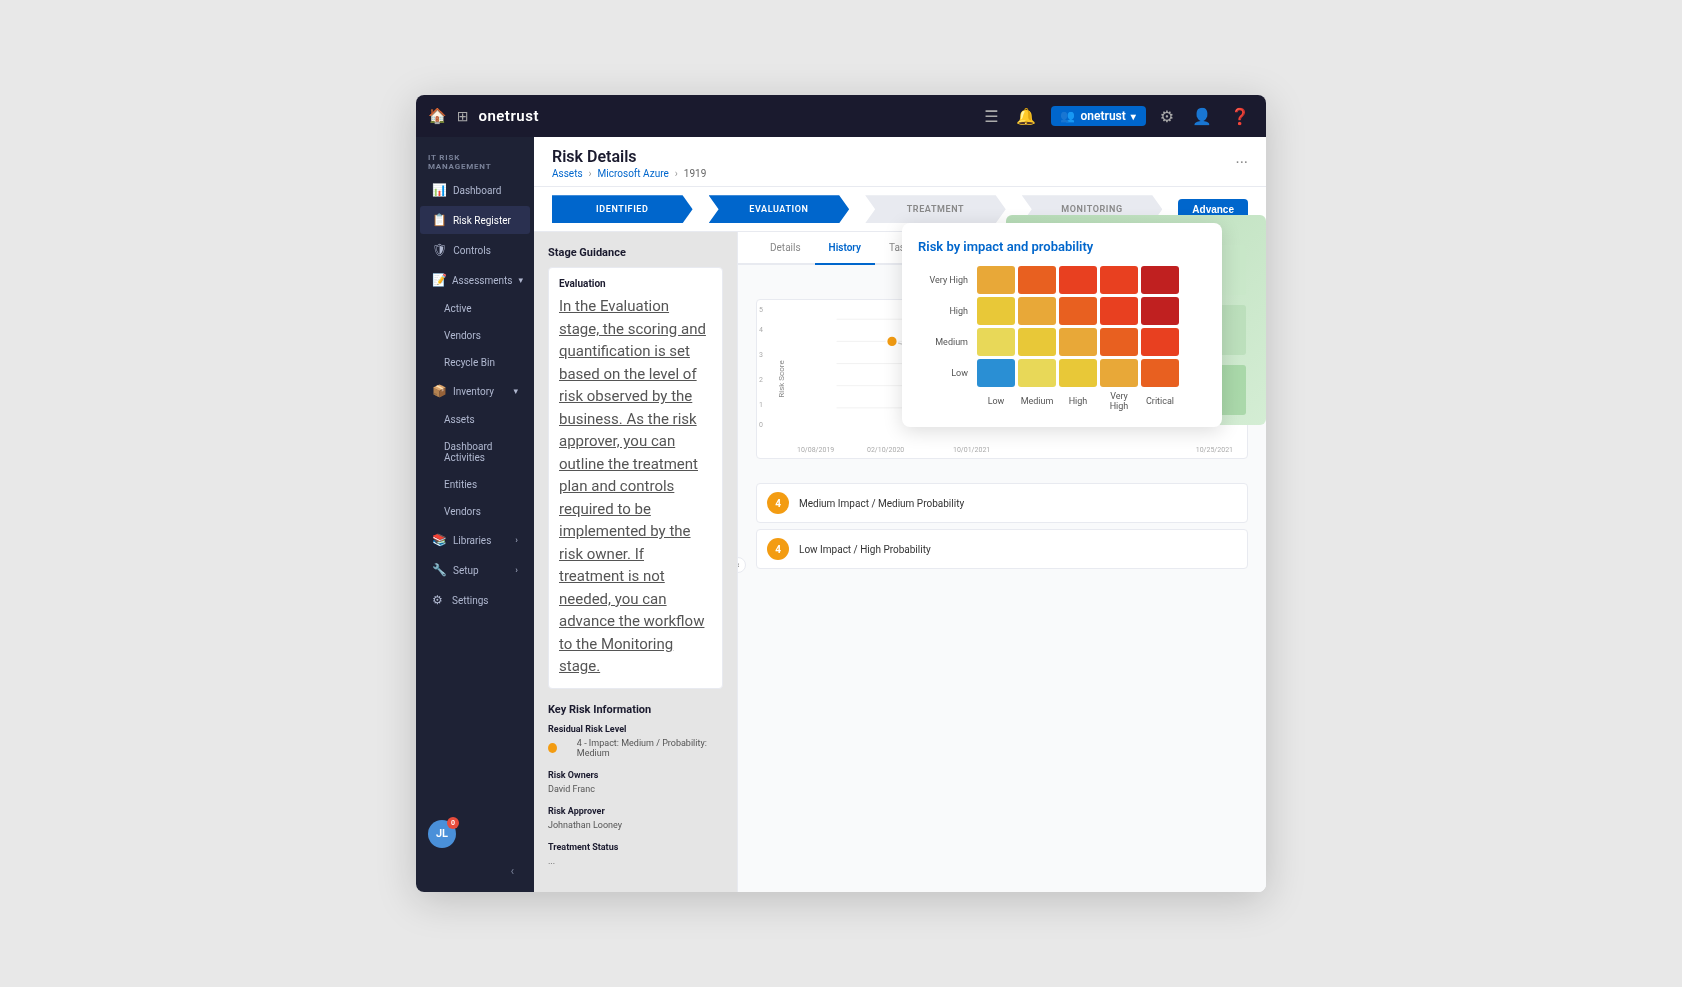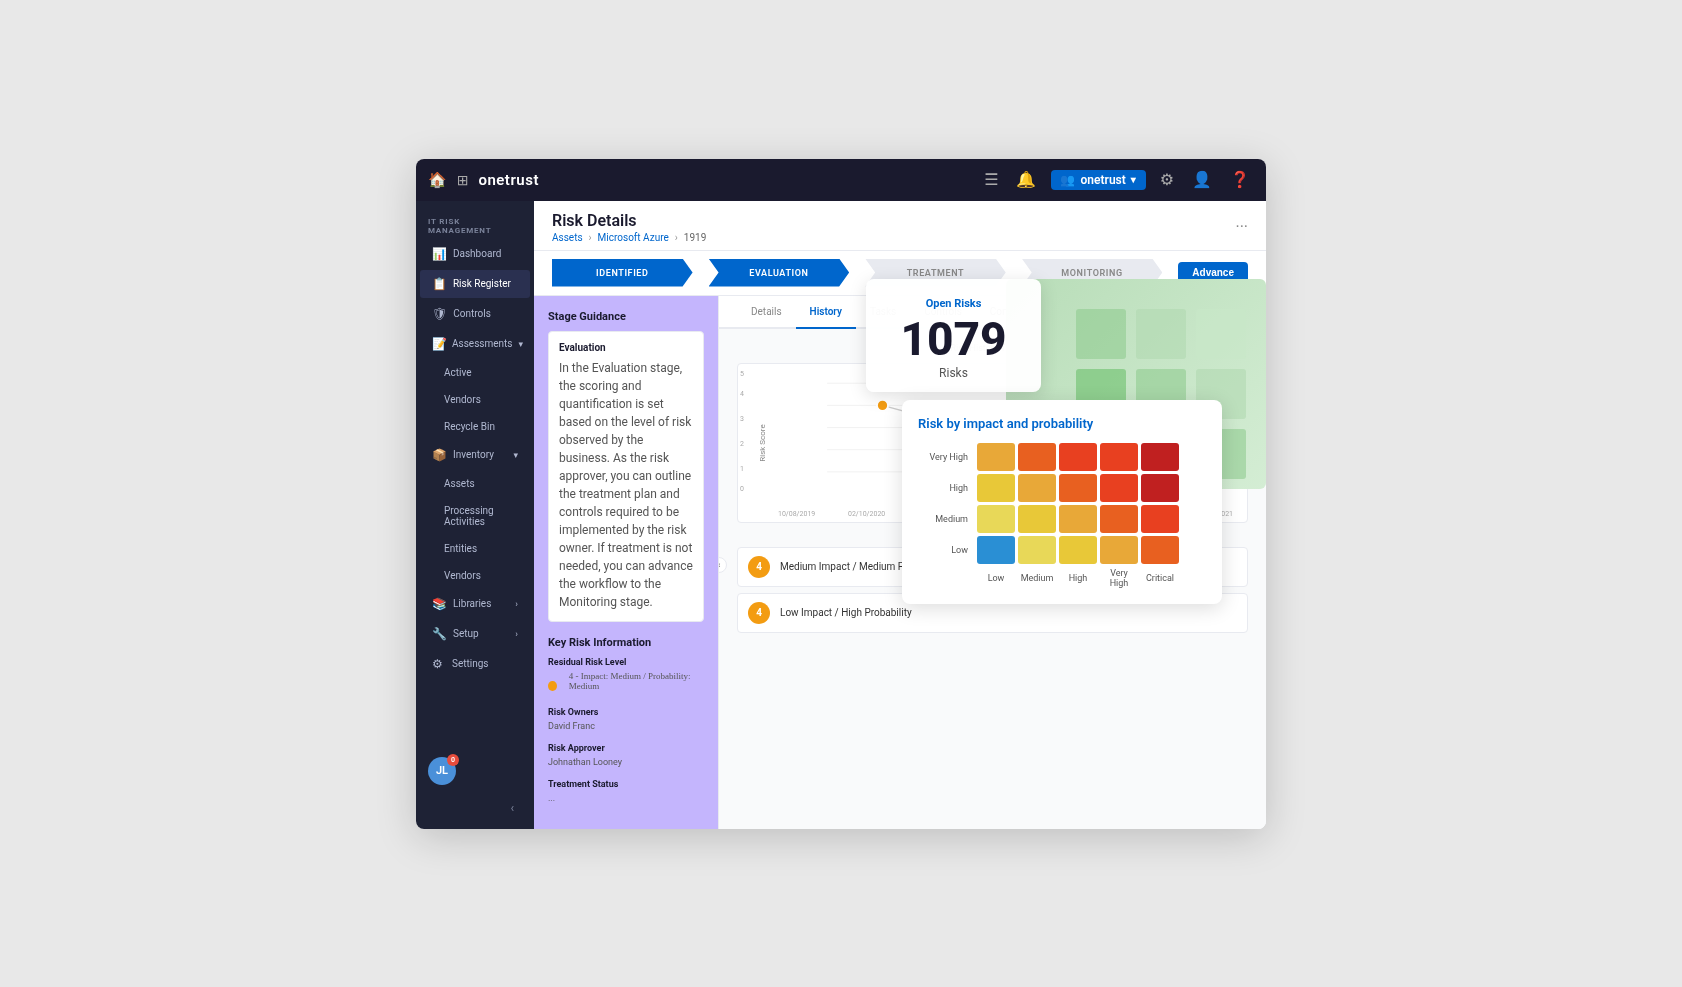--- a/index.html
+++ b/index.html
@@ -219,22 +219,22 @@
       white-space: nowrap;
     }
     
     .inner-layout {
       display: flex;
       height: calc(100% - 90px);
       min-height: 440px;
     }
     
     .left-panel {
-      width: 185px;
-      background: #c4b5fd;
+      width: 204px;
+      background: #e5e5e5;
       border-right: 1px solid #e8eaf0;
       padding: 14px;
       overflow-y: auto;
     }
     .panel-section-title {
       font-size: 11px;
       font-weight: 700;
       color: #1a1a2e;
       margin-bottom: 8px;
     }
@@ -245,42 +245,42 @@
       padding: 10px;
       margin-bottom: 14px;
     }
     .stage-name {
       font-size: 10px;
       font-weight: 700;
       color: #1a1a2e;
       margin-bottom: 6px;
     }
     .stage-text {
-      font-size: 12px;
+      font-size: 15px;
       color: #555;
       line-height: 1.5;
+      text-decoration: underline;
     }
     .info-section { margin-bottom: 12px; }
     .info-label {
       font-size: 9px;
       font-weight: 700;
       color: #1a1a2e;
       margin-bottom: 4px;
     }
     .info-value {
       font-size: 9px;
       color: #555;
     }
     .risk-level-badge {
       display: inline-flex;
-      align-items: flex-end;
-      gap: 12px;
+      align-items: center;
+      gap: 20px;
       font-size: 9px;
       color: #555;
-      font-family: Liberation Serif, serif;
     }
     .risk-dot {
       width: 10px;
       height: 10px;
       border-radius: 50%;
       background: #f39c12;
     }
     
     .right-panel {
       flex: 1;
@@ -430,21 +430,21 @@
       </div>
       <div class="sidebar-item">
         <span class="icon">📦</span>
         <span>Inventory</span>
         <span class="has-arrow">▾</span>
       </div>
       <div class="sidebar-item" style="padding-left:24px;">
         <span>Assets</span>
       </div>
       <div class="sidebar-item" style="padding-left:24px;">
-        <span>Processing Activities</span>
+        <span>Dashboard Activities</span>
       </div>
       <div class="sidebar-item" style="padding-left:24px;">
         <span>Entities</span>
       </div>
       <div class="sidebar-item" style="padding-left:24px;">
         <span>Vendors</span>
       </div>
       <div class="sidebar-item">
         <span class="icon">📚</span>
         <span>Libraries</span>
@@ -606,25 +606,20 @@
         <div style="position:absolute;bottom:0;left:120px;width:50px;height:50px;background:#90cc90;border-radius:3px;opacity:0.6;"></div>
         <div style="position:absolute;bottom:60px;left:0;width:50px;height:50px;background:#6abf6a;border-radius:3px;opacity:0.6;"></div>
         <div style="position:absolute;bottom:60px;left:60px;width:50px;height:50px;background:#90cc90;border-radius:3px;opacity:0.6;"></div>
         <div style="position:absolute;bottom:60px;left:120px;width:50px;height:50px;background:#b0d8b0;border-radius:3px;opacity:0.6;"></div>
         <div style="position:absolute;bottom:120px;left:0;width:50px;height:50px;background:#90cc90;border-radius:3px;opacity:0.6;"></div>
         <div style="position:absolute;bottom:120px;left:60px;width:50px;height:50px;background:#b0d8b0;border-radius:3px;opacity:0.6;"></div>
         <div style="position:absolute;bottom:120px;left:120px;width:50px;height:50px;background:#c8e8c8;border-radius:3px;opacity:0.6;"></div>
       </div>
     </div>
 
-    <div style="position:relative;z-index:4;background:rgba(255,255,255,0.96);border-radius:8px;box-shadow:0 4px 18px rgba(0,0,0,0.13);padding:18px 24px 12px;text-align:center;width:175px;margin-left:20px;margin-bottom:0;">
-      <div style="font-size:11px;font-weight:700;color:#0066cc;margin-bottom:6px;">Open Risks</div>
-      <div style="font-size:46px;font-weight:800;color:#1a1a2e;line-height:1;">1079</div>
-      <div style="font-size:12px;color:#555;margin-top:4px;">Risks</div>
-    </div>
 
     <div style="position:relative;z-index:5;background:#fff;border-radius:8px;box-shadow:0 4px 20px rgba(0,0,0,0.14);padding:16px;width:320px;margin-top:8px;margin-left:56px;">
       <div style="font-size:13px;font-weight:600;color:#0066cc;margin-bottom:12px;">Risk by impact and probability</div>
       <div>
 
         <div style="display:flex;align-items:center;gap:3px;margin-bottom:3px;">
           <div style="width:56px;text-align:right;padding-right:6px;font-size:9px;color:#555;">Very High</div>
           <div style="width:38px;height:28px;border-radius:3px;background:#e8a838;"></div>
           <div style="width:38px;height:28px;border-radius:3px;background:#e86020;"></div>
           <div style="width:38px;height:28px;border-radius:3px;background:#e84020;"></div>

